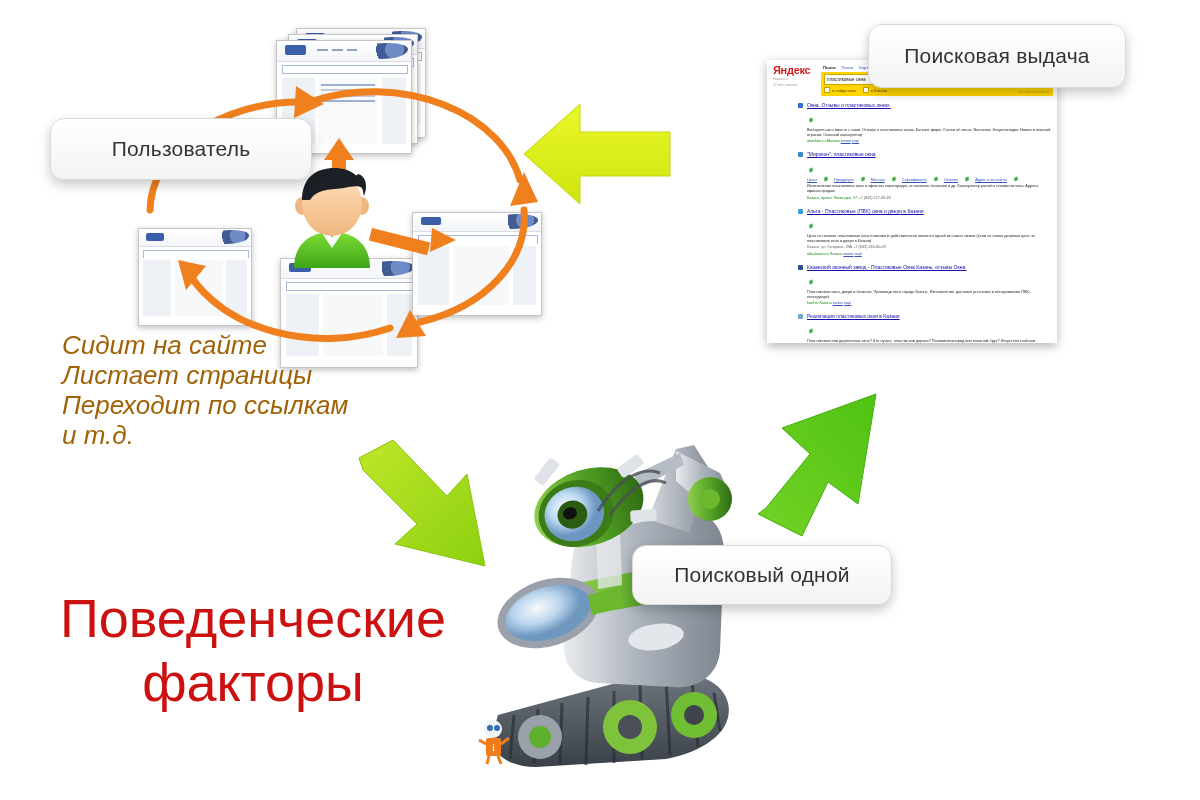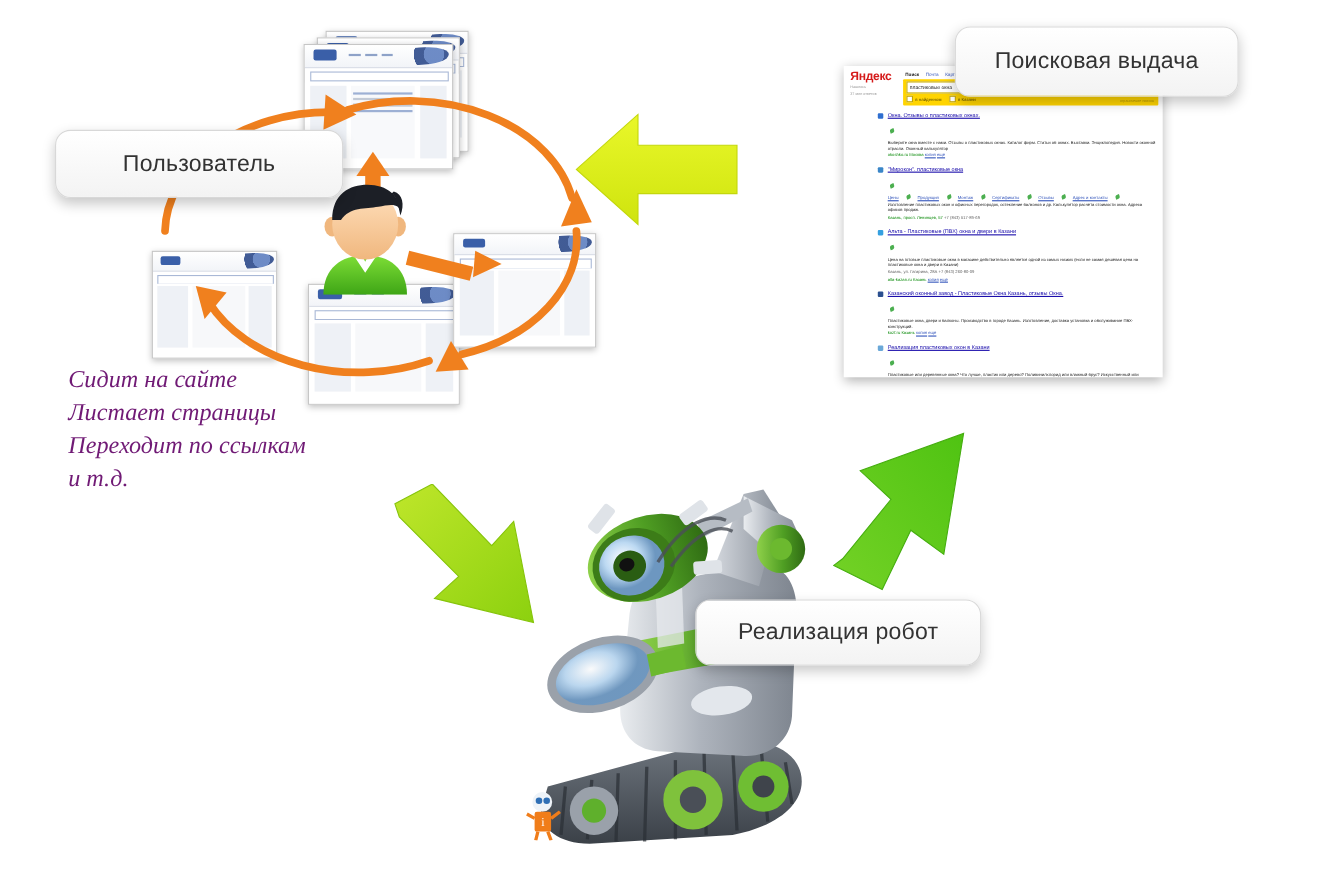--- a/index.html
+++ b/index.html
@@ -27,25 +27,25 @@
     white-space:nowrap;
     z-index:40;
   }
   #callout-user{left:50px;top:118px;width:260px;height:60px;}
   #callout-serp{left:868px;top:24px;width:256px;height:62px;}
   #callout-robot{left:632px;top:545px;width:258px;height:58px;}
 
   
   .italic-note{
     position:absolute;
-    font-family:Liberation Serif, serif;
+    font-family:Liberation Sans, sans-serif;
     font-style:italic;
-    font-size:22px;
+    font-size:26px;
     line-height:30px;
-    color:#701a75;
+    color:#a16207;
     white-space:pre-line;
     z-index:30;
   }
   #note-user{left:62px;top:330px;}
   #note-robot{left:758px;top:632px;}
 
   
   #main-title{
     position:absolute;
     left:28px;top:586px;width:450px;
@@ -512,22 +512,24 @@
     </div>
   </div>
 
   <div class="callout" id="callout-serp">
     <span>Поисковая выдача</span>
   </div>
   <div class="callout" id="callout-user">
     <span>Пользователь</span>
   </div>
   <div class="callout" id="callout-robot">
-    <span>Реализация робот</span>
+    <span>Поисковый одной</span>
   </div>
 
   <div class="italic-note" id="note-user">Сидит на сайте
 Листает страницы
 Переходит по ссылкам
 и т.д.</div>
 
+  <div id="main-title">Поведенческие
+факторы</div>
 
 </div>
 
 </body></html>

